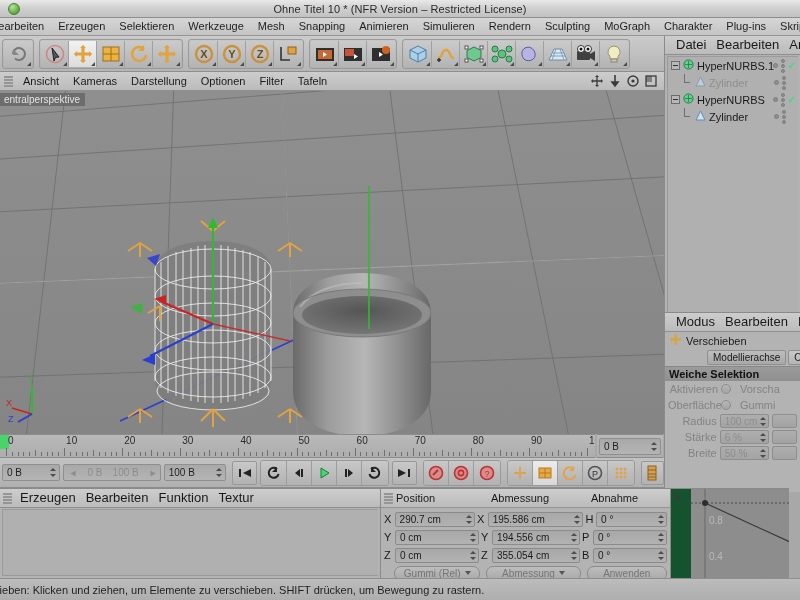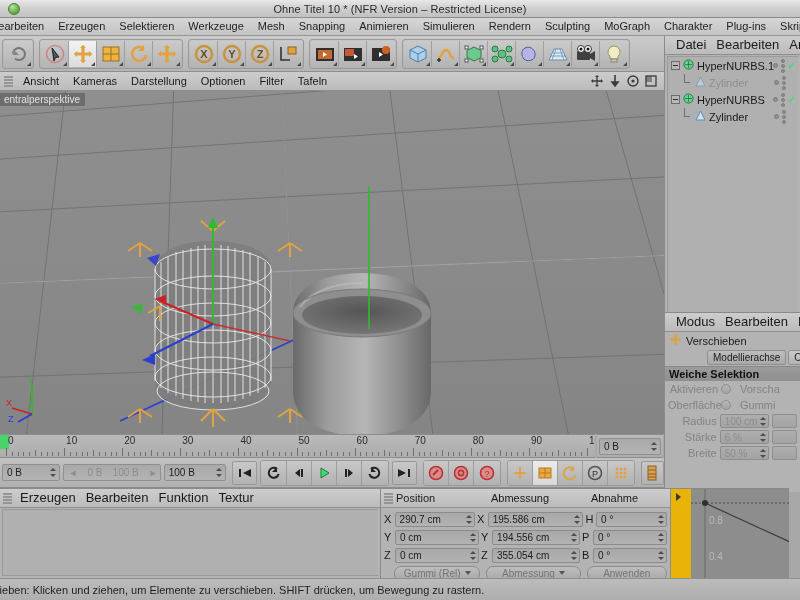--- a/index.html
+++ b/index.html
@@ -256,21 +256,21 @@
   .cbtn {
     height: 15px; border: 1px solid #8b8b8b; border-radius: 7px;
     background: linear-gradient(to bottom,#bdbdbd,#a9a9a9);
     font-size: 10px; color: #757575; display: flex; align-items: center; justify-content: center;
     gap: 4px;
   }
 
   
   .graphpanel {
     position: absolute; left: 670px; top: 488px; width: 119px; height: 90px;
-    background: #eab308; border-top: 1px solid #8a8a8a; border-left: 1px solid #8a8a8a;
+    background: #14532d; border-top: 1px solid #8a8a8a; border-left: 1px solid #8a8a8a;
     overflow: hidden;
   }
   .graph-inner { position: absolute; left: 20px; top: 0px; width: 110px; height: 90px; background: #8d8d8d; }
   .graph-lbl { position: absolute; font-size: 10px; color: #b9b9b9; }
 
   
   .statusbar {
     position: absolute; left: 0; top: 578px; width: 800px; height: 22px;
     background: linear-gradient(to bottom,#bcbcbc,#aeaeae);
     border-top: 1px solid #8e8e8e;

